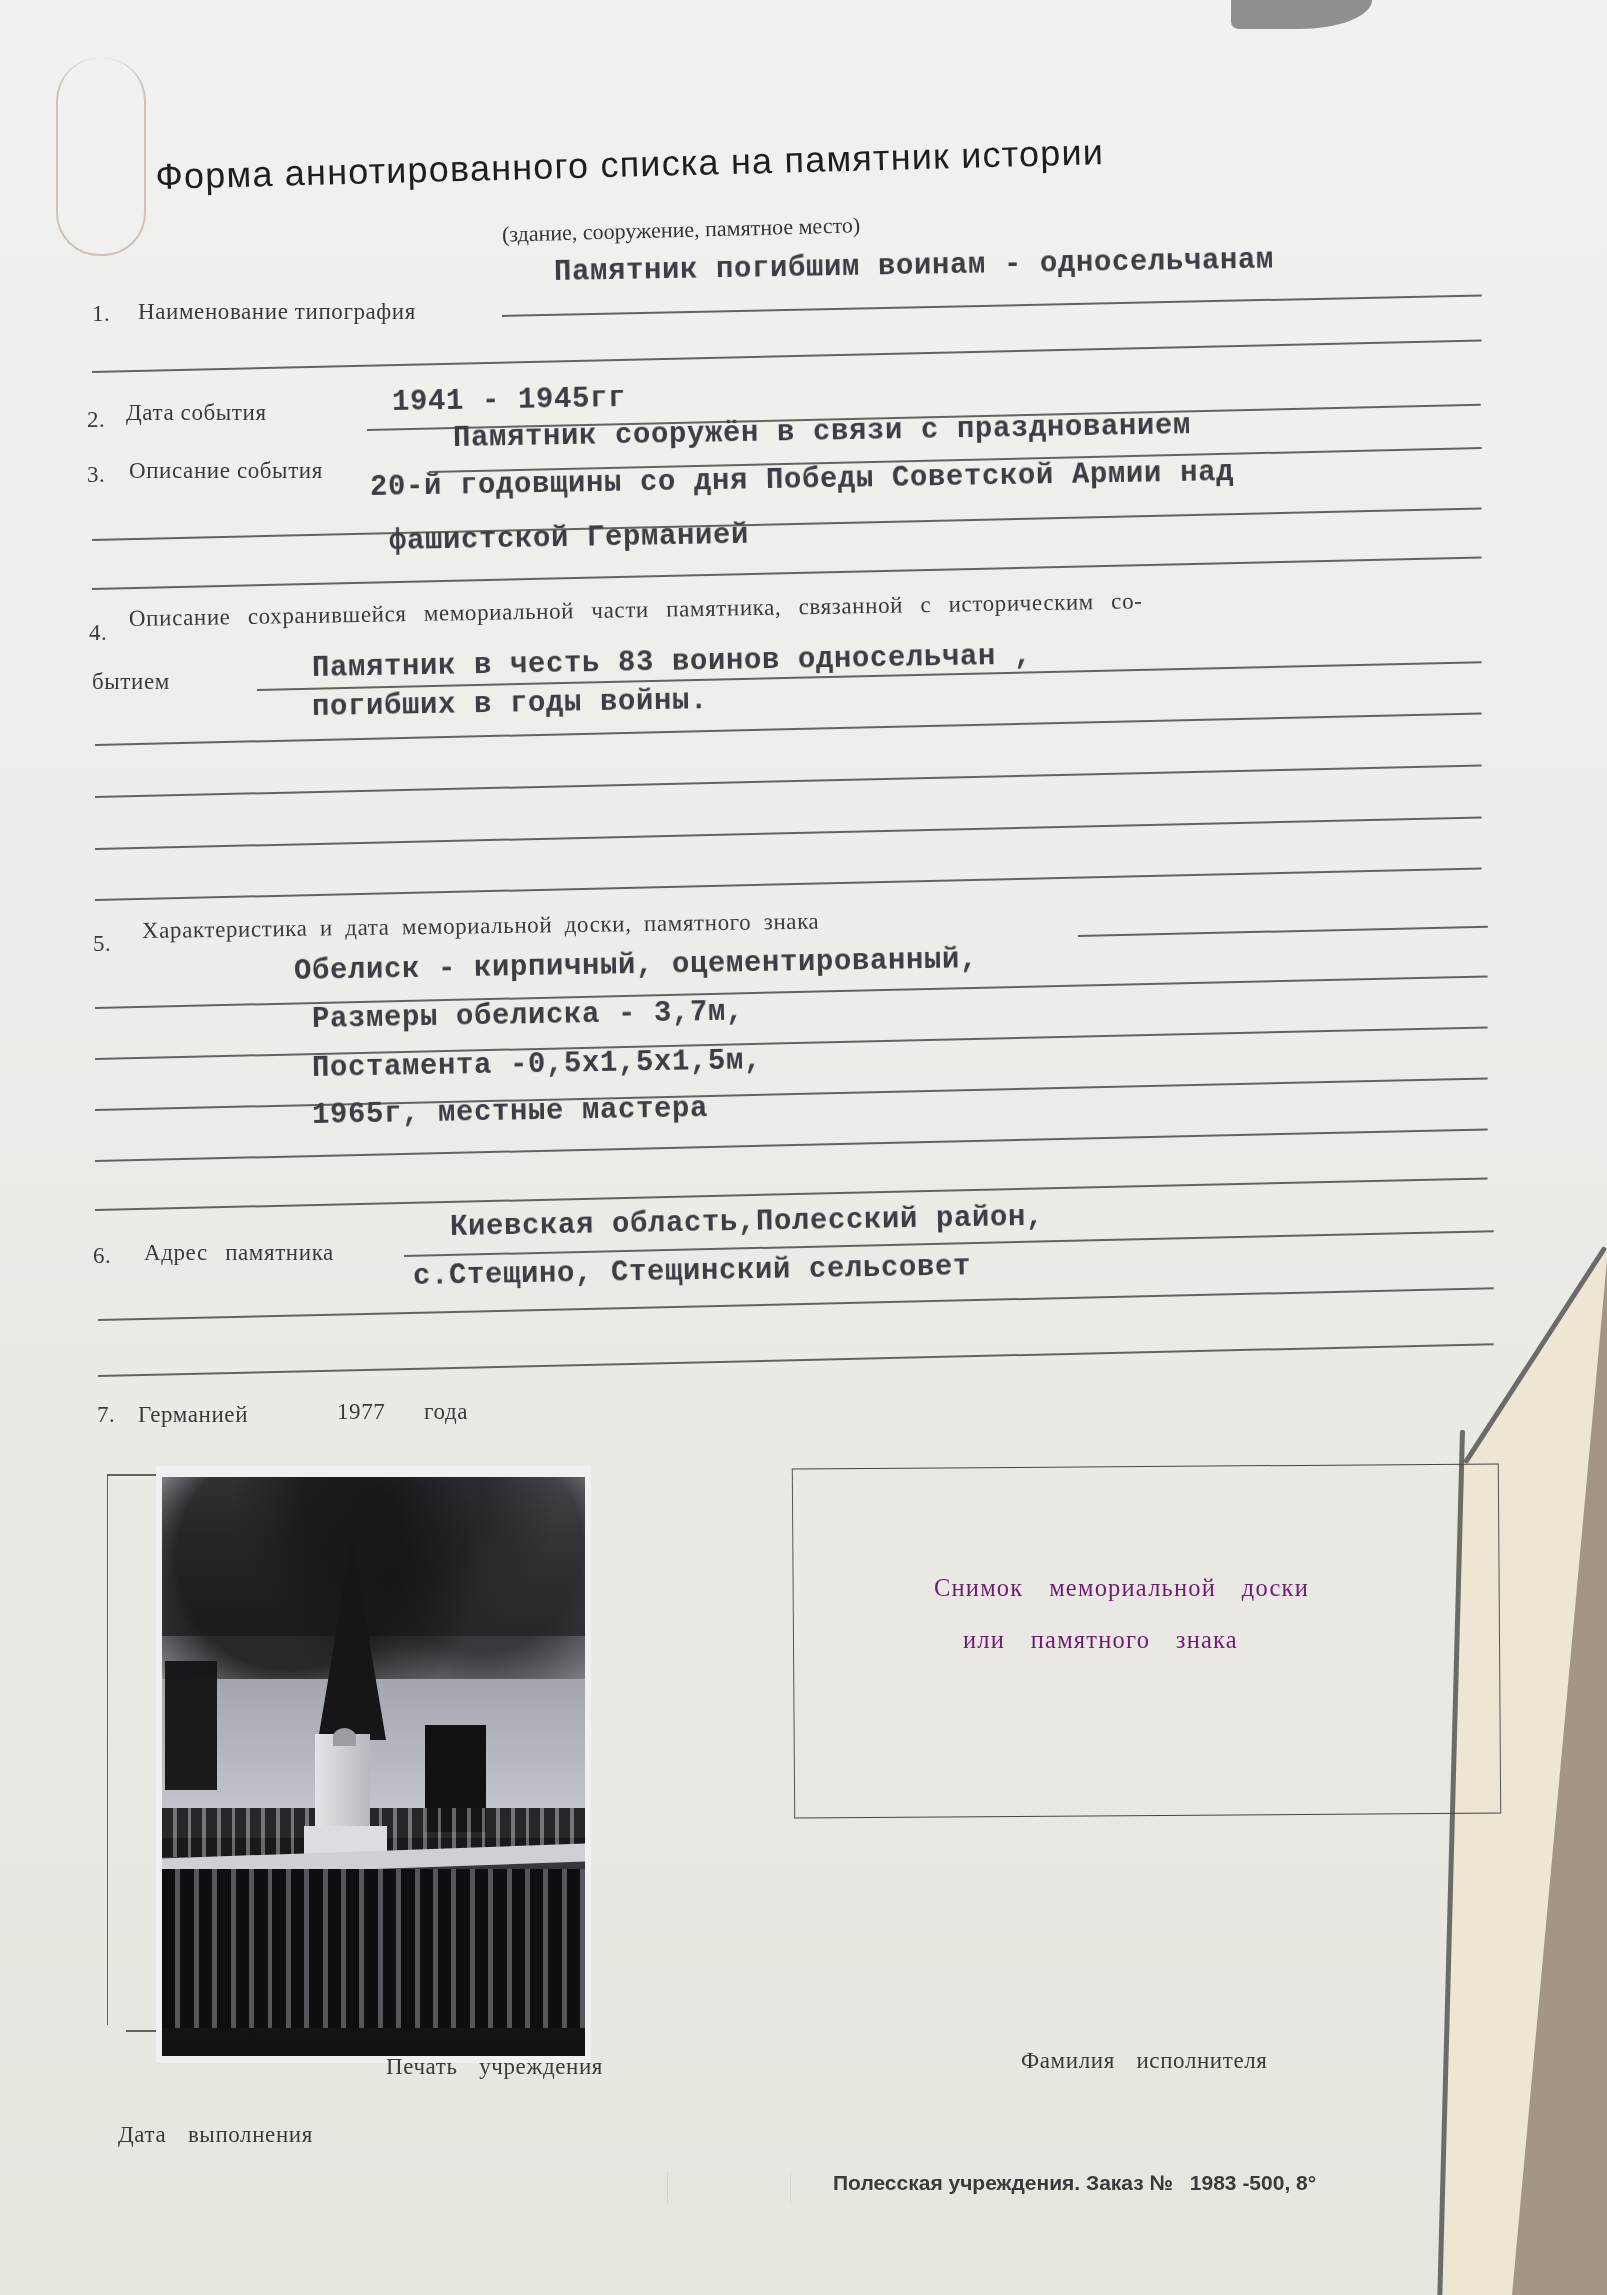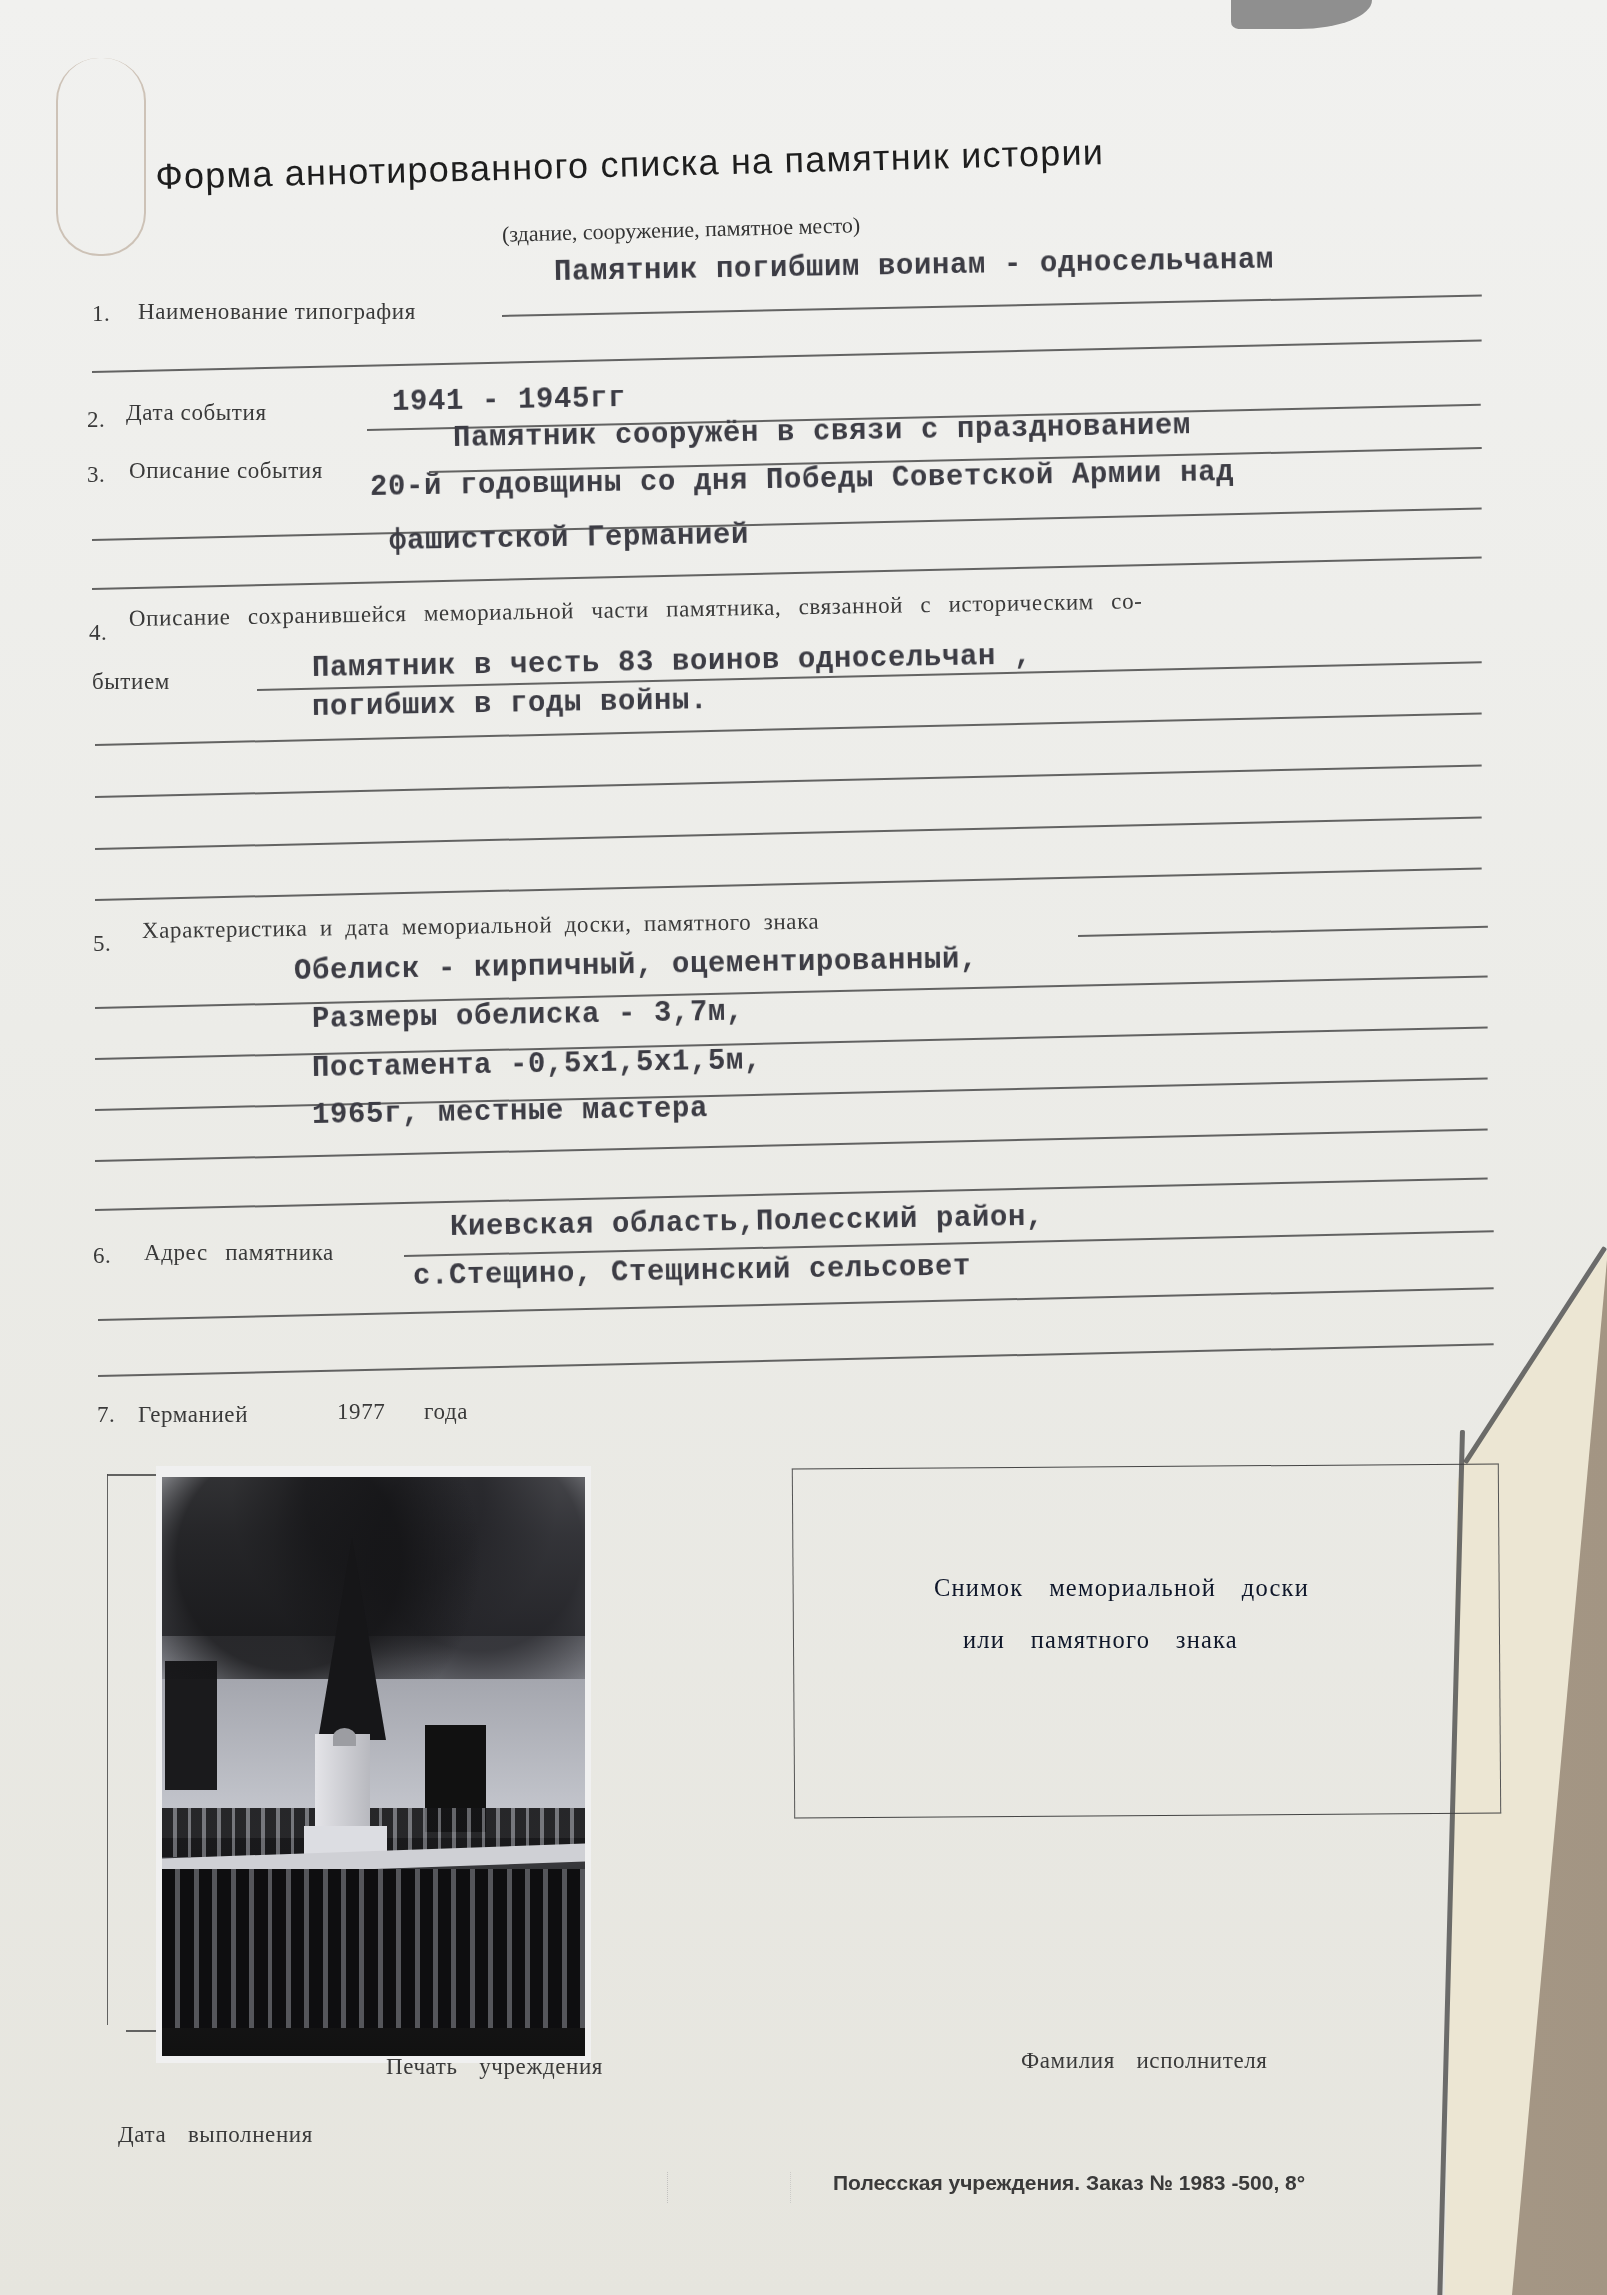--- a/index.html
+++ b/index.html
@@ -78,21 +78,21 @@
   .ph-star { position:absolute; left:171px; top:251px; width:23px; height:18.4px; border-radius:50% 50% 0 0; background:#9c9da2; }
   .ph-fence { position:absolute; left:0; top:392px; width:100%; height:159px;
     background:repeating-linear-gradient(90deg,#0e0e10 0 13.5px,#55565b 13.5px 18.4px); }
   .ph-fence-back { position:absolute; left:0; top:331px; width:100%; height:49px;
     background:repeating-linear-gradient(90deg,#151517 0 11px,#6d6e73 11px 14.7px); opacity:.9; }
   .snap-box {
     position:absolute; left:793px; top:1466px; width:705px; height:348px;
     border-left:1.2px solid #555; border-right:1.2px solid #555; border-top:1.8px solid #444; border-bottom:1.8px solid #444;
     transform:rotate(-0.4deg);
   }
-  .snap-text { position:absolute; font-size:24.5px; color:#0f172a; white-space:nowrap; letter-spacing:1.2px; }
+  .snap-text { position:absolute; font-size:24.5px; color:#701a75; white-space:nowrap; letter-spacing:1.2px; }
   .footer-print { position:absolute; left:833px; top:2171px; font-family:"Liberation Sans","DejaVu Sans",sans-serif; font-size:21px; font-weight:bold; color:#3a3a3a; white-space:nowrap; filter:blur(0.3px); }
   .stamp-ghost { position:absolute; left:667px; top:2172px; width:122px; height:31px; border-left:1.8px dotted #aaa; border-right:1.8px dotted #bbb; opacity:.6; }
 </style>
 </head>
 <body>
 
 <div class="bg"></div>
 <div class="paper-under"></div>
 <div class="sheet"></div>
 <div class="notch"></div>
@@ -185,15 +185,15 @@
 <div class="snap-box"></div>
 <span class="snap-text" style="left:934px;top:1574px;word-spacing:18.4px;">Снимок мемориальной доски</span>
 <span class="snap-text" style="left:963px;top:1626px;word-spacing:18.4px;">или памятного знака</span>
 
 <span class="label" style="left:386px;top:2054px;word-spacing:15.3px;">Печать учреждения</span>
 <span class="label" style="left:1021px;top:2048px;word-spacing:15.3px;">Фамилия исполнителя</span>
 <span class="label" style="left:118px;top:2122px;word-spacing:15.3px;">Дата выполнения</span>
 <div class="stamp-ghost"></div>
 <span class="footer-print">
   <span>Полесская учреждения. Заказ №</span>
-  <span style="">1983 -500, 8°</span>
+  <span style="margin-left:11px;">1983 -500, 8°</span>
 </span>
 
 
 </body></html>

